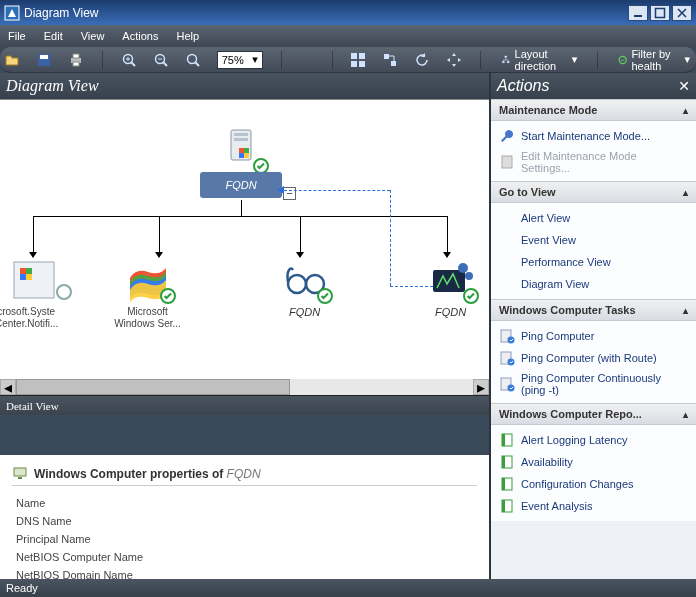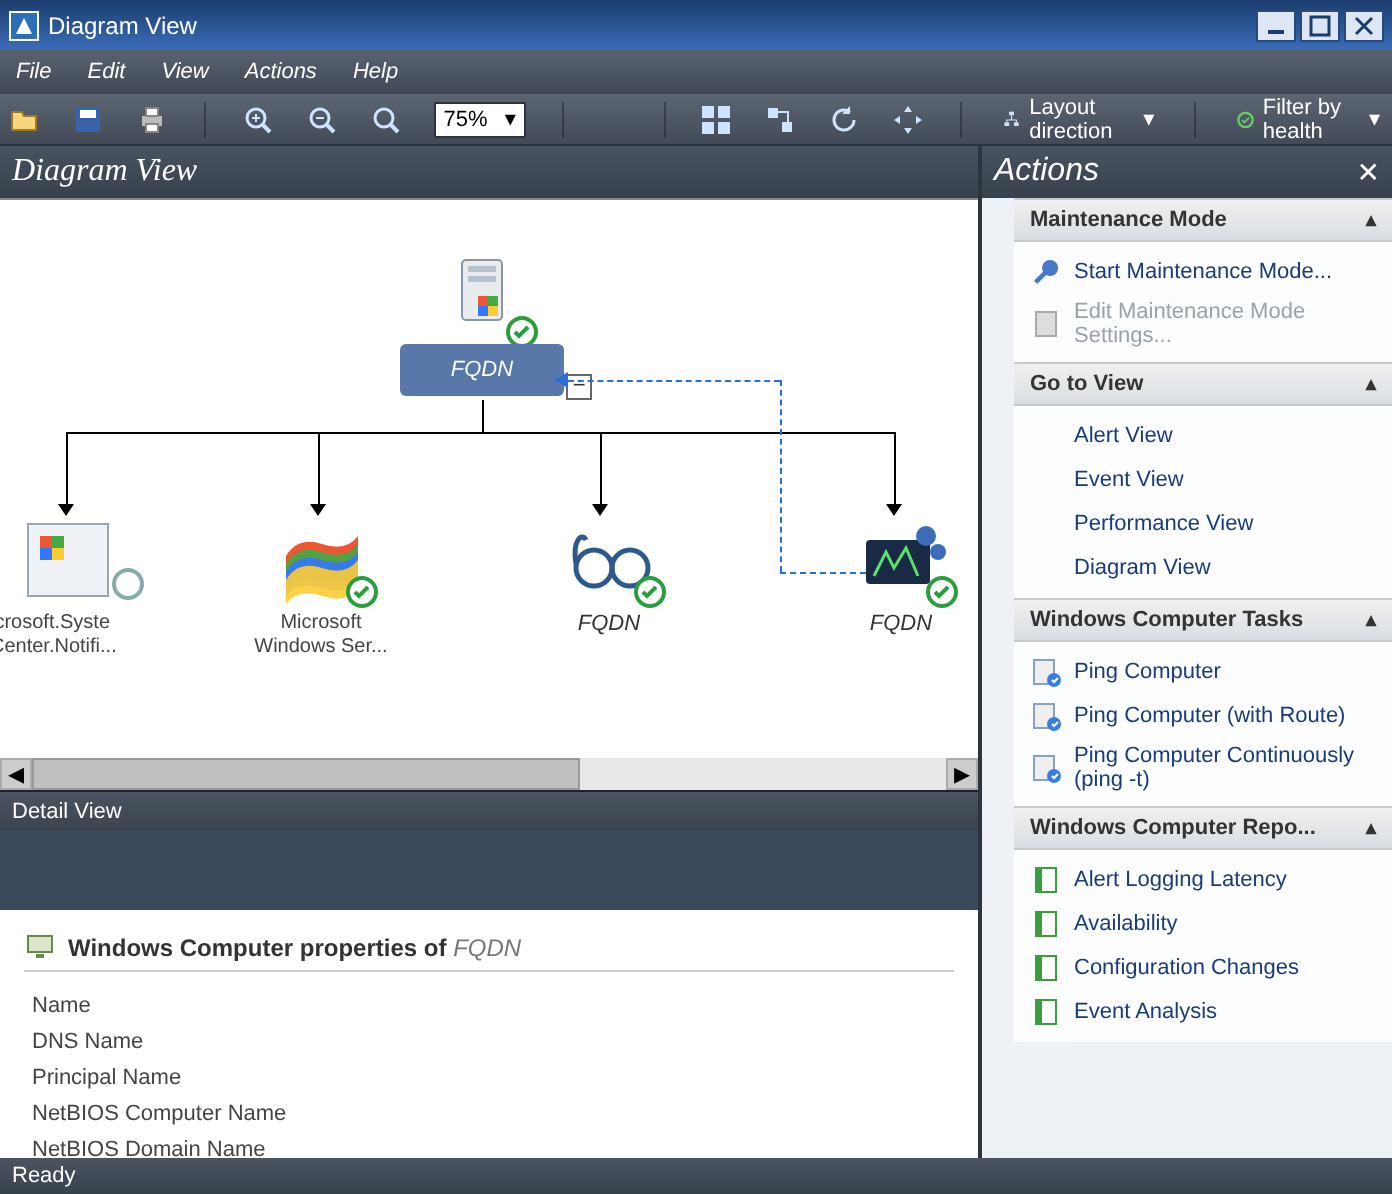--- a/index.html
+++ b/index.html
@@ -10,25 +10,25 @@
   display: flex; align-items: center; padding: 0 4px; font-size: 12px;
 }
 .titlebar .ticon { width: 16px; height: 16px; margin-right: 4px; }
 .titlebar .ticon svg { width:16px; height:16px; }
 .titlebar .spacer { flex: 1; }
 .winbtn { width: 20px; height: 16px; border: 1px solid #2a4a7a; background: #dde6f4;
   display: inline-flex; align-items: center; justify-content: center; margin-left: 2px; cursor: pointer; }
 .winbtn svg { width: 12px; height: 12px; }
 
 .menubar { height: 22px; background: linear-gradient(#5a6470, #3e4753); display: flex; align-items: center;
-  padding: 0 8px; font-size: 11px; color: #fff; gap: 18px; font-style: italic; }
+  padding: 0 8px; font-size: 11px; color: #fff; gap: 18px; }
 .menubar span { cursor: pointer; }
 
 .toolbar { height: 26px; background: linear-gradient(#5c6672, #414a56); display: flex; align-items: center;
-  padding: 0 4px; gap: 16px; border-bottom: 1px solid #2c343e; }
+  padding: 0 4px; gap: 16px; border-bottom: 1px solid #2c343e; border-radius: 11px; }
 .tbtn { width: 22px; height: 22px; display: inline-flex; align-items: center; justify-content: center;
   cursor: pointer; border-radius: 2px; }
 .tbtn svg { width: 16px; height: 16px; }
 .tsep { width: 1px; height: 18px; background: rgba(0,0,0,0.3); margin: 0 2px; }
 .zoomdd { height: 18px; width: 60px; background: #fff; border: 1px solid #2c343e; font-size: 11px;
   display: inline-flex; align-items: center; padding: 0 4px; color: #000; }
 .zoomdd .caret { margin-left: auto; }
 .toolbar .tlabel { color: #fff; font-size: 11px; margin: 0 2px; cursor: pointer; display:inline-flex; align-items:center; gap:4px; }
 
 .work { display: flex; height: calc(597px - 25px - 22px - 26px - 18px); }
@@ -38,21 +38,21 @@
 .viewhdr { height: 26px; background: linear-gradient(#475360, #37414c); color: #fff; font-family: Georgia, serif;
   font-style: italic; font-size: 16px; display: flex; align-items: center; padding: 0 6px; }
 
 .canvas { flex: 0 0 280px; background: #fff; position: relative; overflow: hidden; border-top:1px solid #888; }
 .hsbar { height: 16px; background: #ddd; display:flex; align-items:center; }
 .hsbar .arrow { width:16px; height:16px; background:#ccc; display:inline-flex; align-items:center; justify-content:center; border:1px solid #aaa; }
 .hsbar .track { flex:1; background:#e8e8e8; height:16px; position:relative; }
 .hsbar .thumb { position:absolute; left:0; width:60%; height:100%; background:#c0c0c0; border:1px solid #999; }
 
 .detailhdr { height: 20px; background: linear-gradient(#4b5561, #3a434e); color:#fff; font-size:11px;
-  display:flex; align-items:center; padding:0 6px; border-top:1px solid #222; }
+  display:flex; align-items:center; padding:0 6px; border-top:1px solid #222;font-family:Liberation Serif, serif; }
 .detailview { flex:1; background:#fff; padding:10px 12px; overflow:auto;margin-top:40px; }
 .dvtitle { font-size:12px; color:#555; display:flex; align-items:flex-end; gap:6px; border-bottom:1px solid #ccc; padding-bottom:4px; }
 .dvtitle b { font-weight:bold; color:#333; }
 .dvtitle i { font-style:italic; color:#777; }
 .dvtitle .cicn { width:16px; height:16px; }
 .proplist { margin-top:8px; font-size:11px; color:#444; }
 .proplist div { padding:3px 0 3px 4px; }
 
 .actionshdr { height: 26px; background: linear-gradient(#475360, #37414c); color:#fff; font-family:Georgia,serif;
   font-style:italic; font-size:16px; display:flex; align-items:center; padding:0 6px; }
@@ -83,21 +83,21 @@
 
 
 .hline { position:absolute; height:1px; background:#000; }
 .vline { position:absolute; width:1px; background:#000; }
 .arrowdown { position:absolute; width:0; height:0; border-left:4px solid transparent; border-right:4px solid transparent;
   border-top:6px solid #000; }
 .dashv { position:absolute; width:0; border-left:1.5px dashed #2a6fd6; }
 .dashh { position:absolute; height:0; border-top:1.5px dashed #2a6fd6; }
 .darrow { position:absolute; width:0; height:0; border-top:4px solid transparent; border-bottom:4px solid transparent;
   border-right:7px solid #2a6fd6; }
-.rightcol-inner { display:flex; flex:1; overflow:hidden;padding-left:16px; }
+.rightcol-inner { display:flex; flex:1; overflow:hidden; }
 .rcontent { flex:1; overflow:hidden; display:flex; flex-direction:column; }
 </style>
 </head>
 <body>
 
 <div class="titlebar">
   <span class="ticon">
     <svg viewBox="0 0 16 16">
         <rect x="1" y="1" width="14" height="14" fill="#2c6fb8" stroke="#fff"></rect>
         <path d="M4 12 L8 4 L12 12 Z" fill="#fff"></path>
@@ -283,21 +283,21 @@
           </svg>
           <span class="badge" style="right:-6px; bottom:2px"><svg viewBox="0 0 16 16">
                 <circle cx="8" cy="8" r="7" fill="#fff" stroke="#8aa" stroke-width="2"></circle>
               </svg></span>
         </div>
         <div class="label">
           <span>icrosoft.Syste</span><br><span>Center.Notifi...</span>
         </div>
       </div>
 
-      <div class="node" style="left:118px; top:158px; width:85px;">
+      <div class="node" style="left:105px; top:158px; width:85px;">
         <div class="nicon">
           <svg viewBox="0 0 48 44" width="48" height="44">
             <path d="M6 20 Q12 10 24 14 Q36 18 42 10 L42 24 Q36 32 24 28 Q12 24 6 32 Z" fill="#e53"></path>
             <path d="M6 24 Q12 14 24 18 Q36 22 42 14 L42 28 Q36 36 24 32 Q12 28 6 36 Z" fill="#4a4" opacity="0.9"></path>
             <path d="M6 28 Q12 18 24 22 Q36 26 42 18 L42 32 Q36 40 24 36 Q12 32 6 40 Z" fill="#37f" opacity="0.9"></path>
             <path d="M6 32 Q12 22 24 26 Q36 30 42 22 L42 36 Q36 44 24 40 Q12 36 6 44 Z" fill="#fc3" opacity="0.9"></path>
           </svg>
           <span class="badge"><svg viewBox="0 0 16 16">
                 <circle cx="8" cy="8" r="7" fill="#fff" stroke="#2a9e3d" stroke-width="2"></circle>
                 <path d="M4.5 8l2 2 4.5-4.5" stroke="#2a9e3d" stroke-width="2" fill="none"></path>

